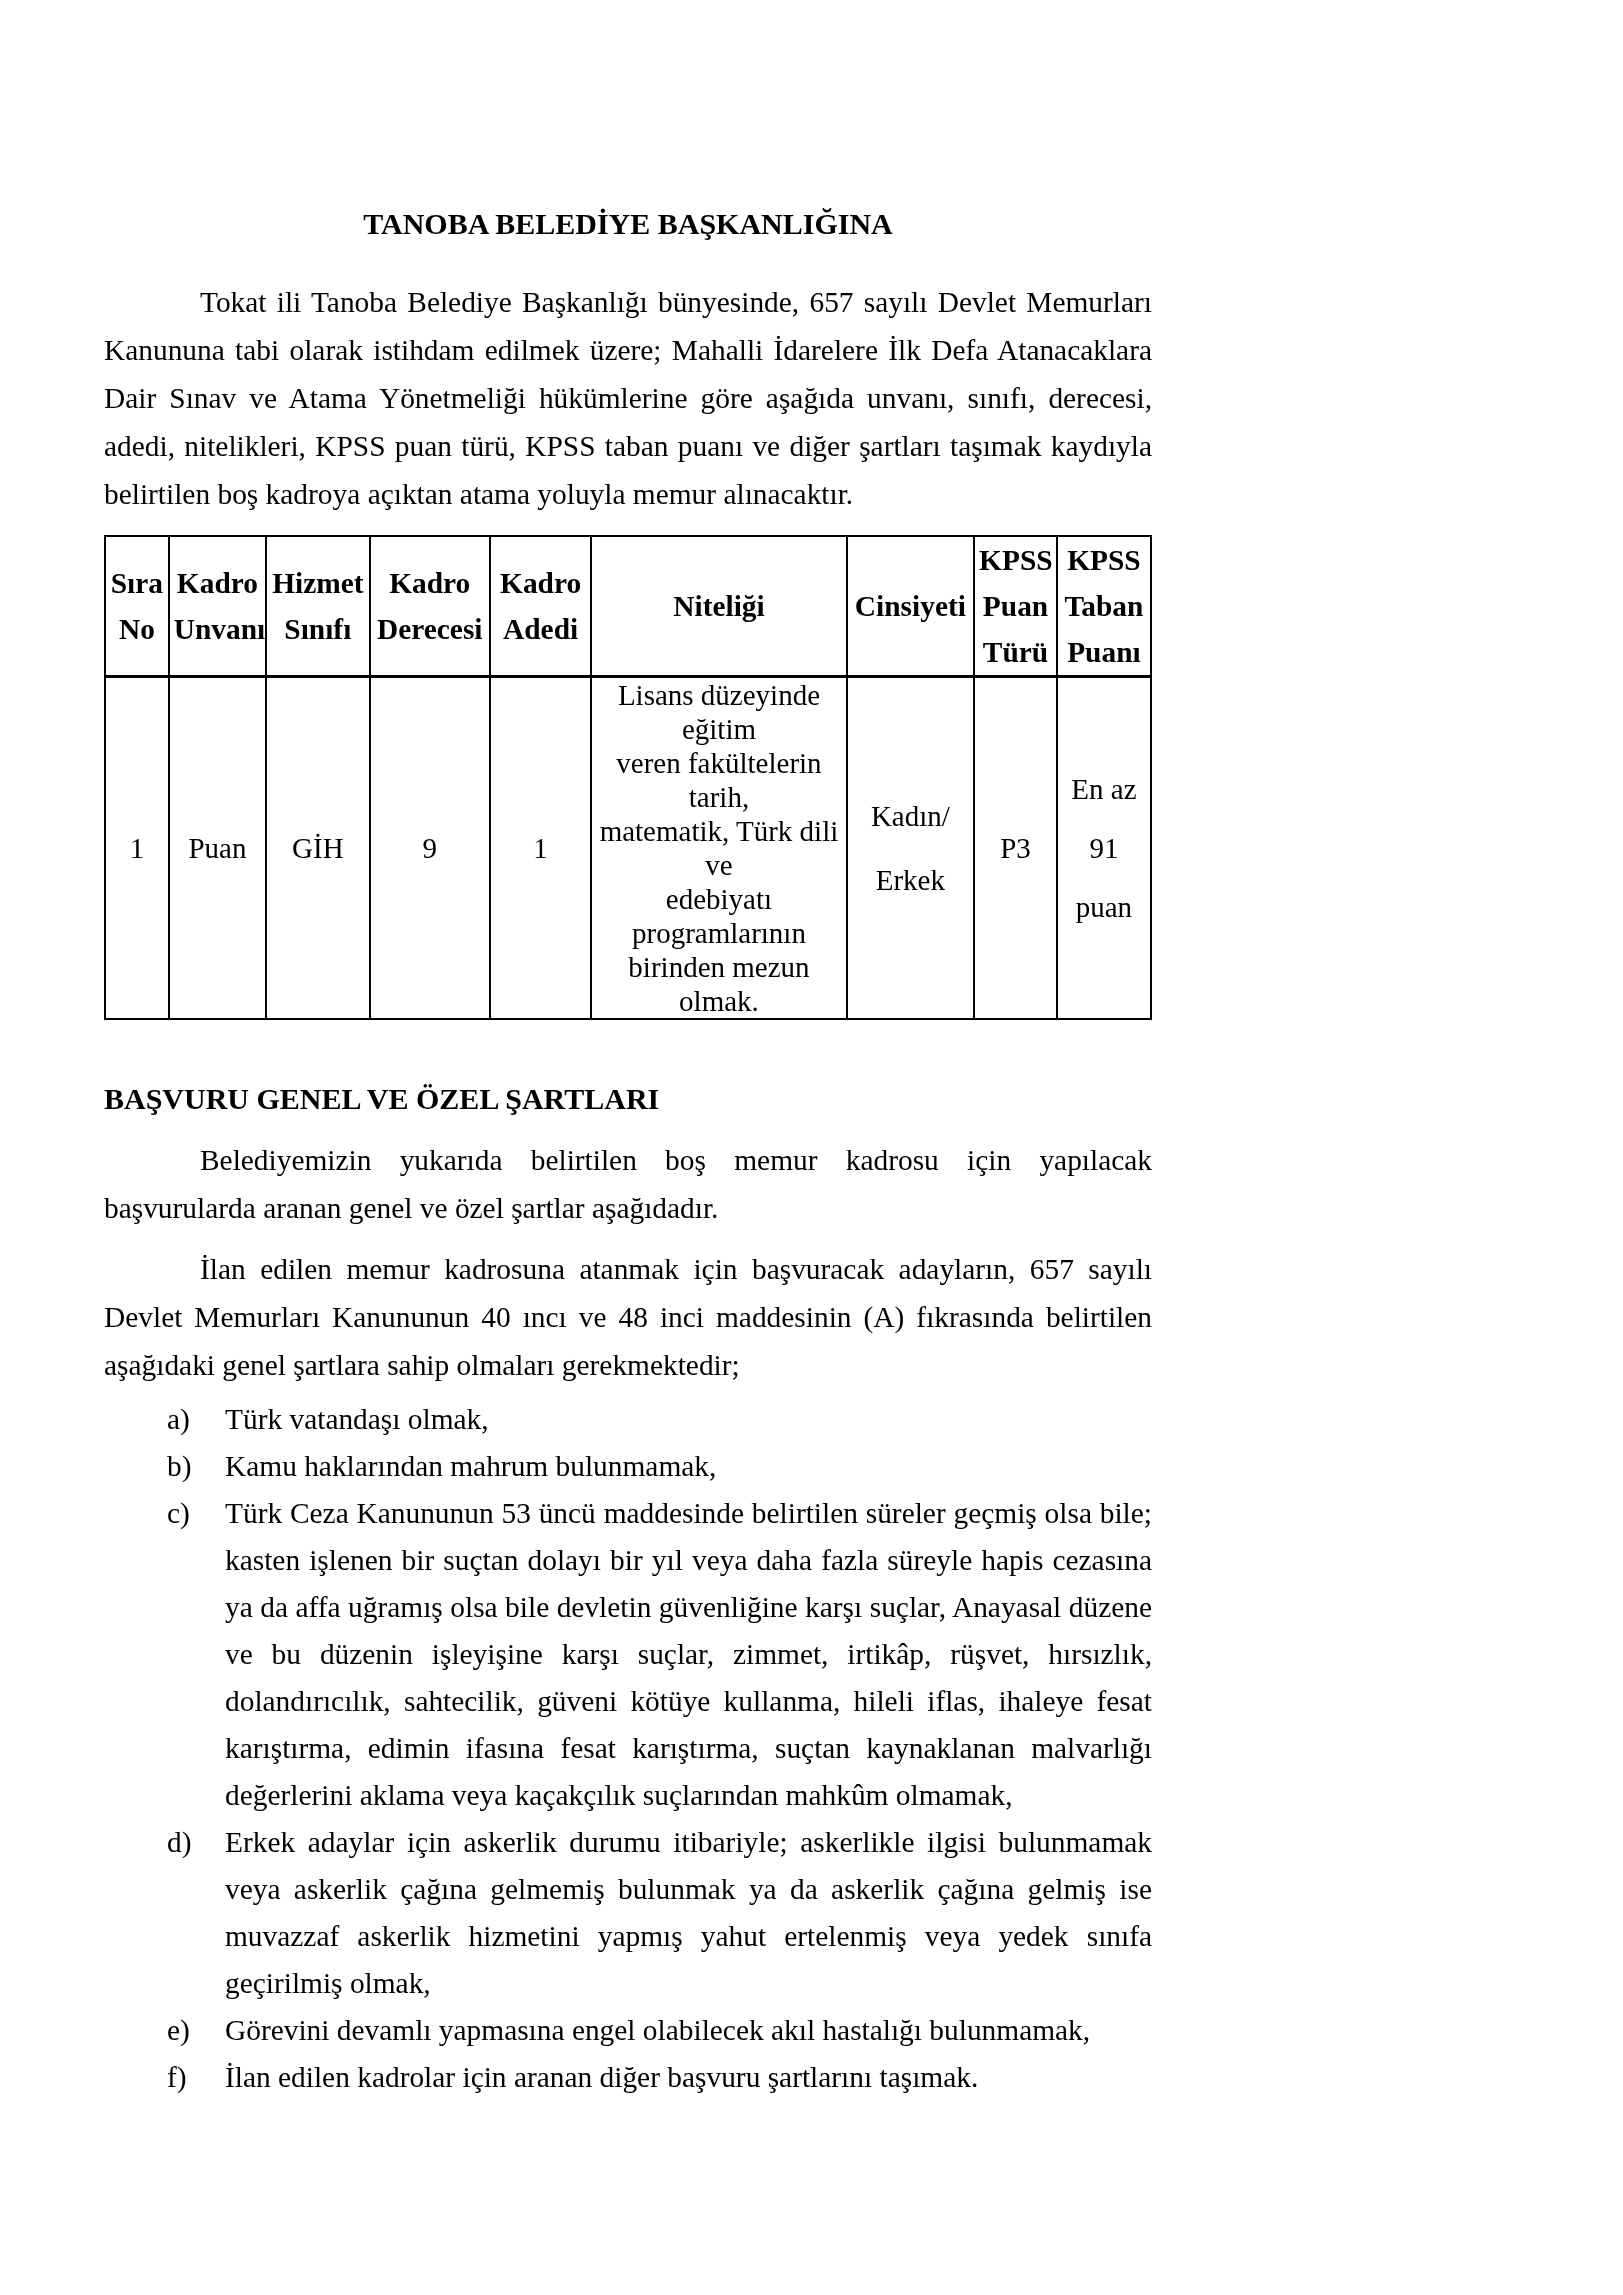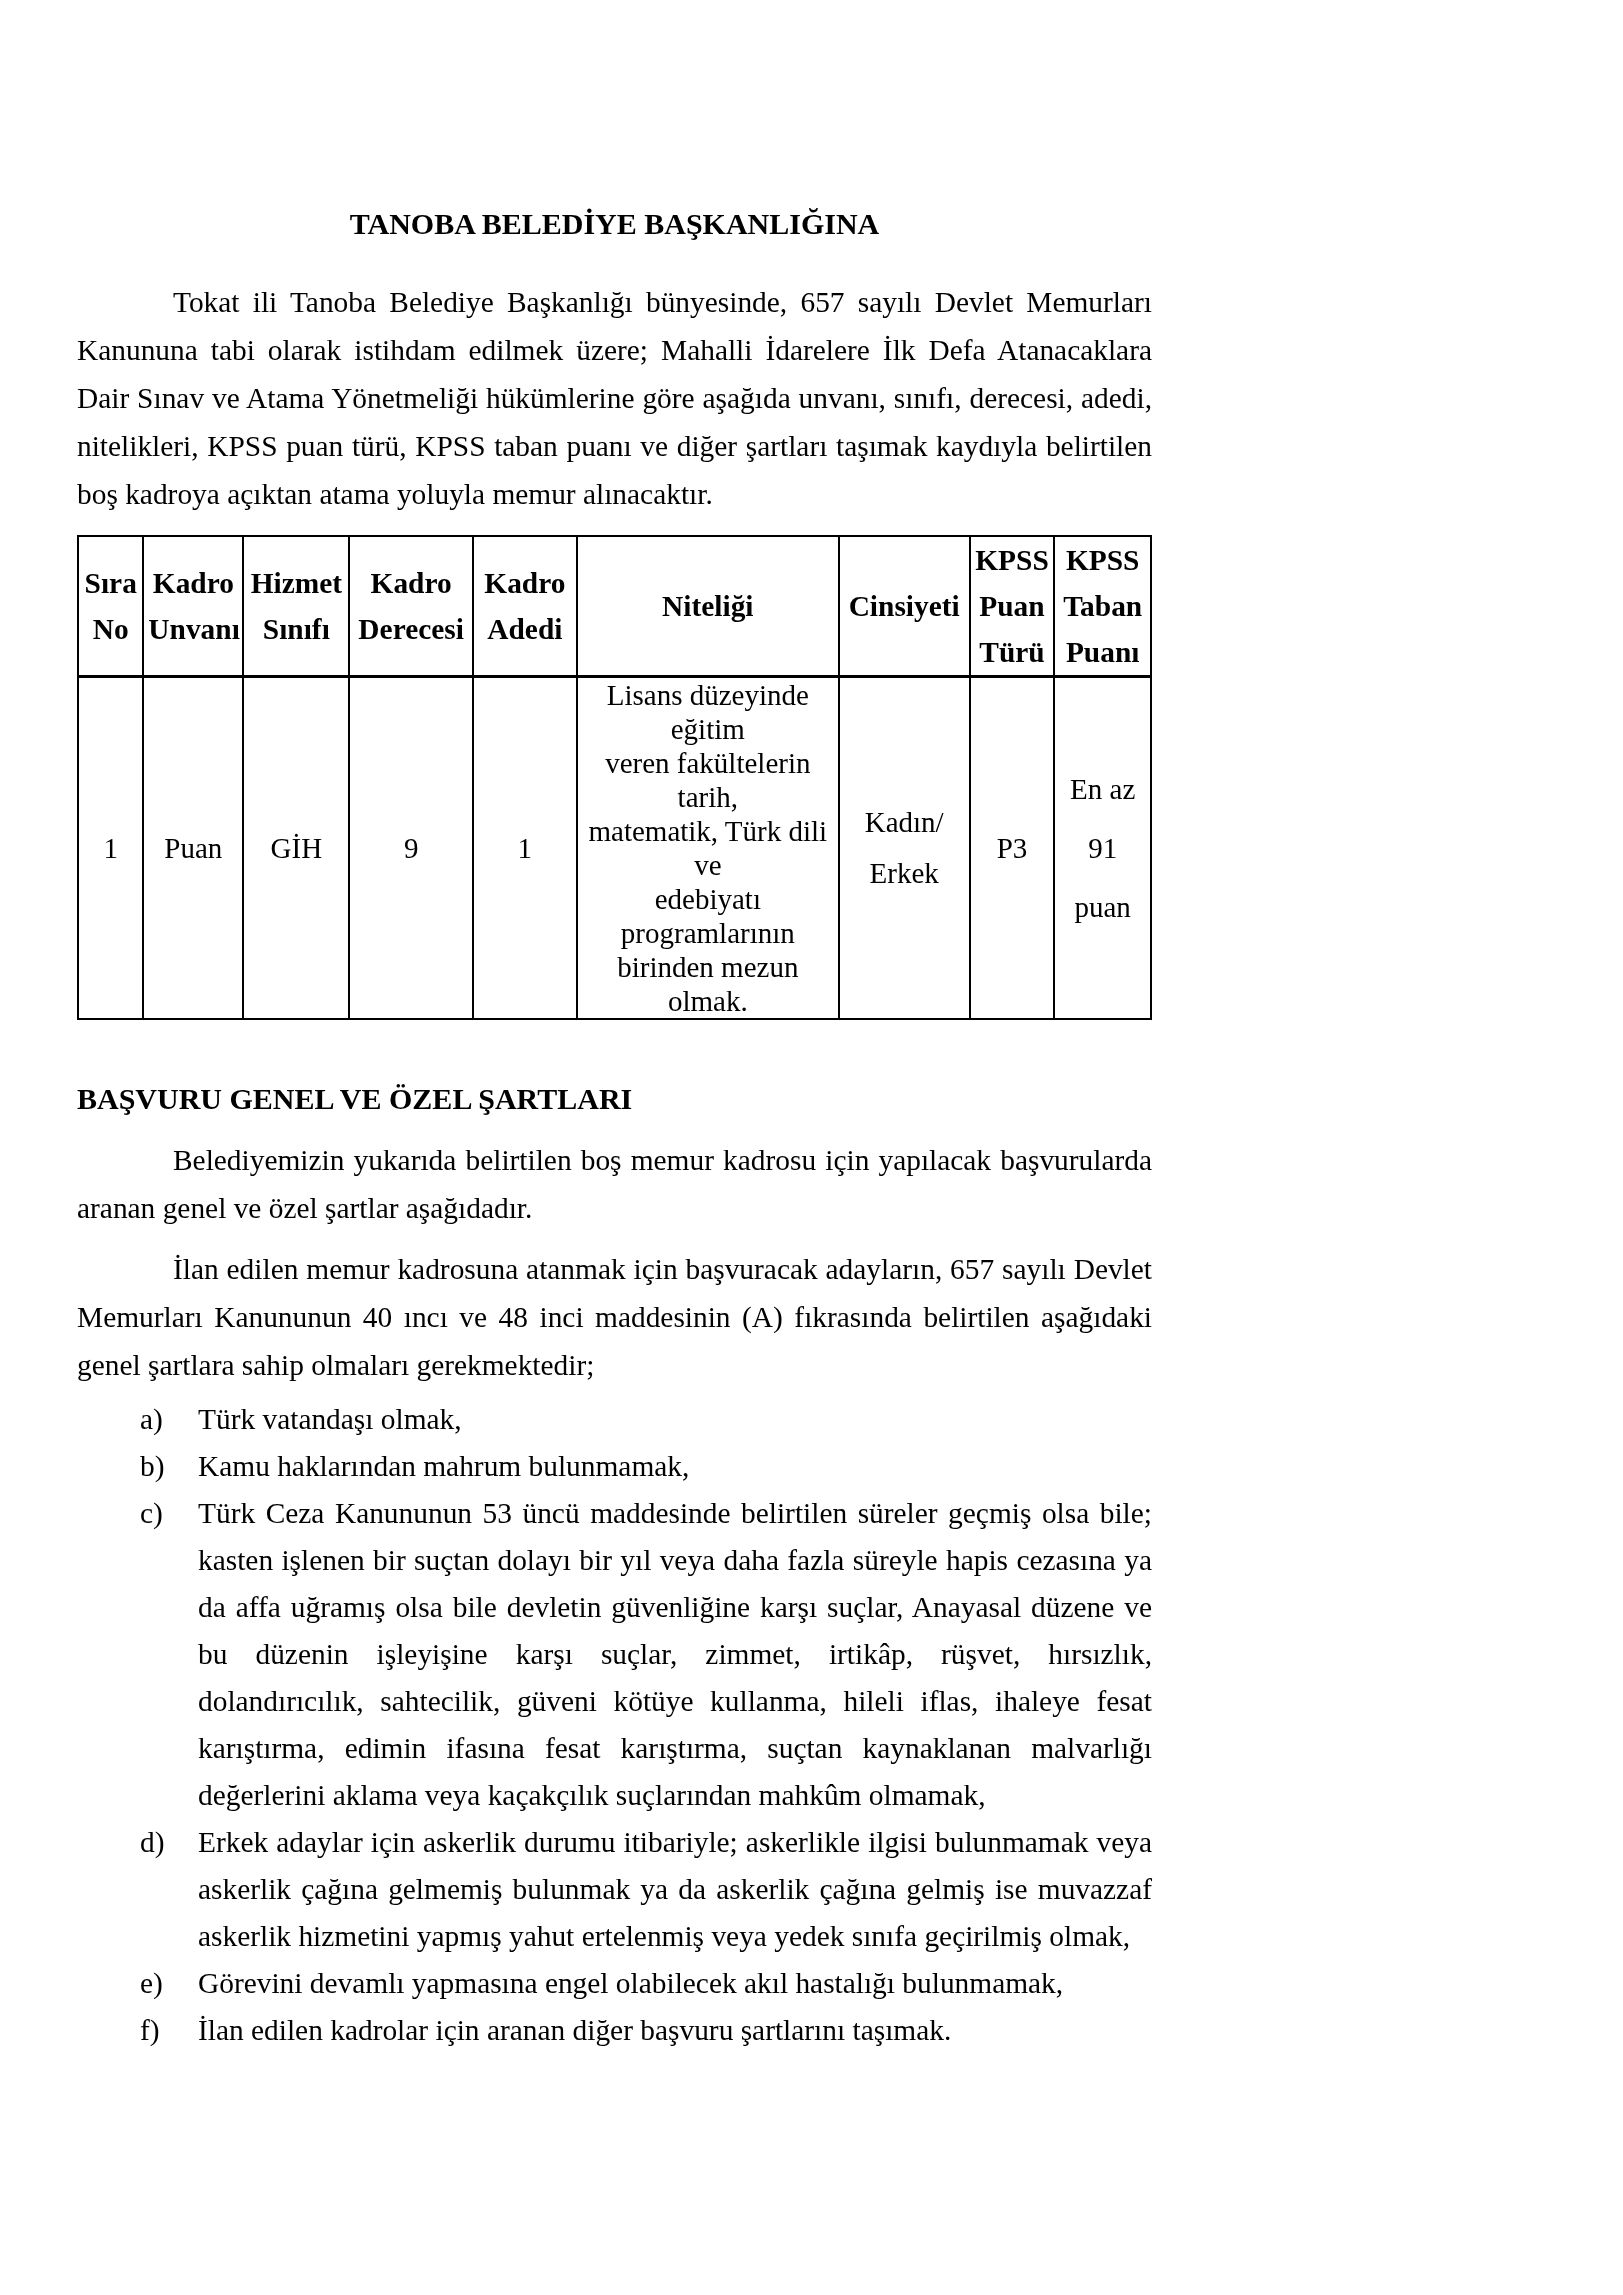--- a/index.html
+++ b/index.html
@@ -4,21 +4,21 @@
 <style>
   html, body { margin: 0; padding: 0; }
   body {
     width: 1623px; height: 2295px;
     background: #ffffff; color: #000000;
     font-family: "Liberation Serif", "DejaVu Serif", serif;
   }
   .page {
     box-sizing: border-box;
     width: 1289px; height: 2295px;
-    padding: 200px 137px 0 77px;
+    padding: 200px 137px 0 104px;
     overflow: hidden;
     background: #ffffff;
   }
   .doc-title {
     text-align: center;
     font-weight: bold;
     font-size: 30px;
     line-height: 48px;
   }
   .para {
@@ -60,21 +60,21 @@
     padding: 0 3.9px;
   }
   td.cell-niteligi {
     text-align: left;
     vertical-align: top;
     font-size: 27.5px;
     line-height: 34px;
     white-space: pre-line;
     padding: 3.9px 9.2px;
   }
-  td.cell-cinsiyet { line-height: 51px; white-space: pre-line; margin-left: 47px; }
+  td.cell-cinsiyet { line-height: 64px; white-space: pre-line; margin-left: 47px; }
   td.cell-taban    { line-height: 59px; white-space: pre-line; }
 
   .section-heading {
     font-weight: bold;
     font-size: 30px;
     line-height: 48px;
     margin: 55px 0 0 0;
   }
   .cond-list { margin-top: 6.5px; }
   .cond-item { display: flex; align-items: flex-start; }

